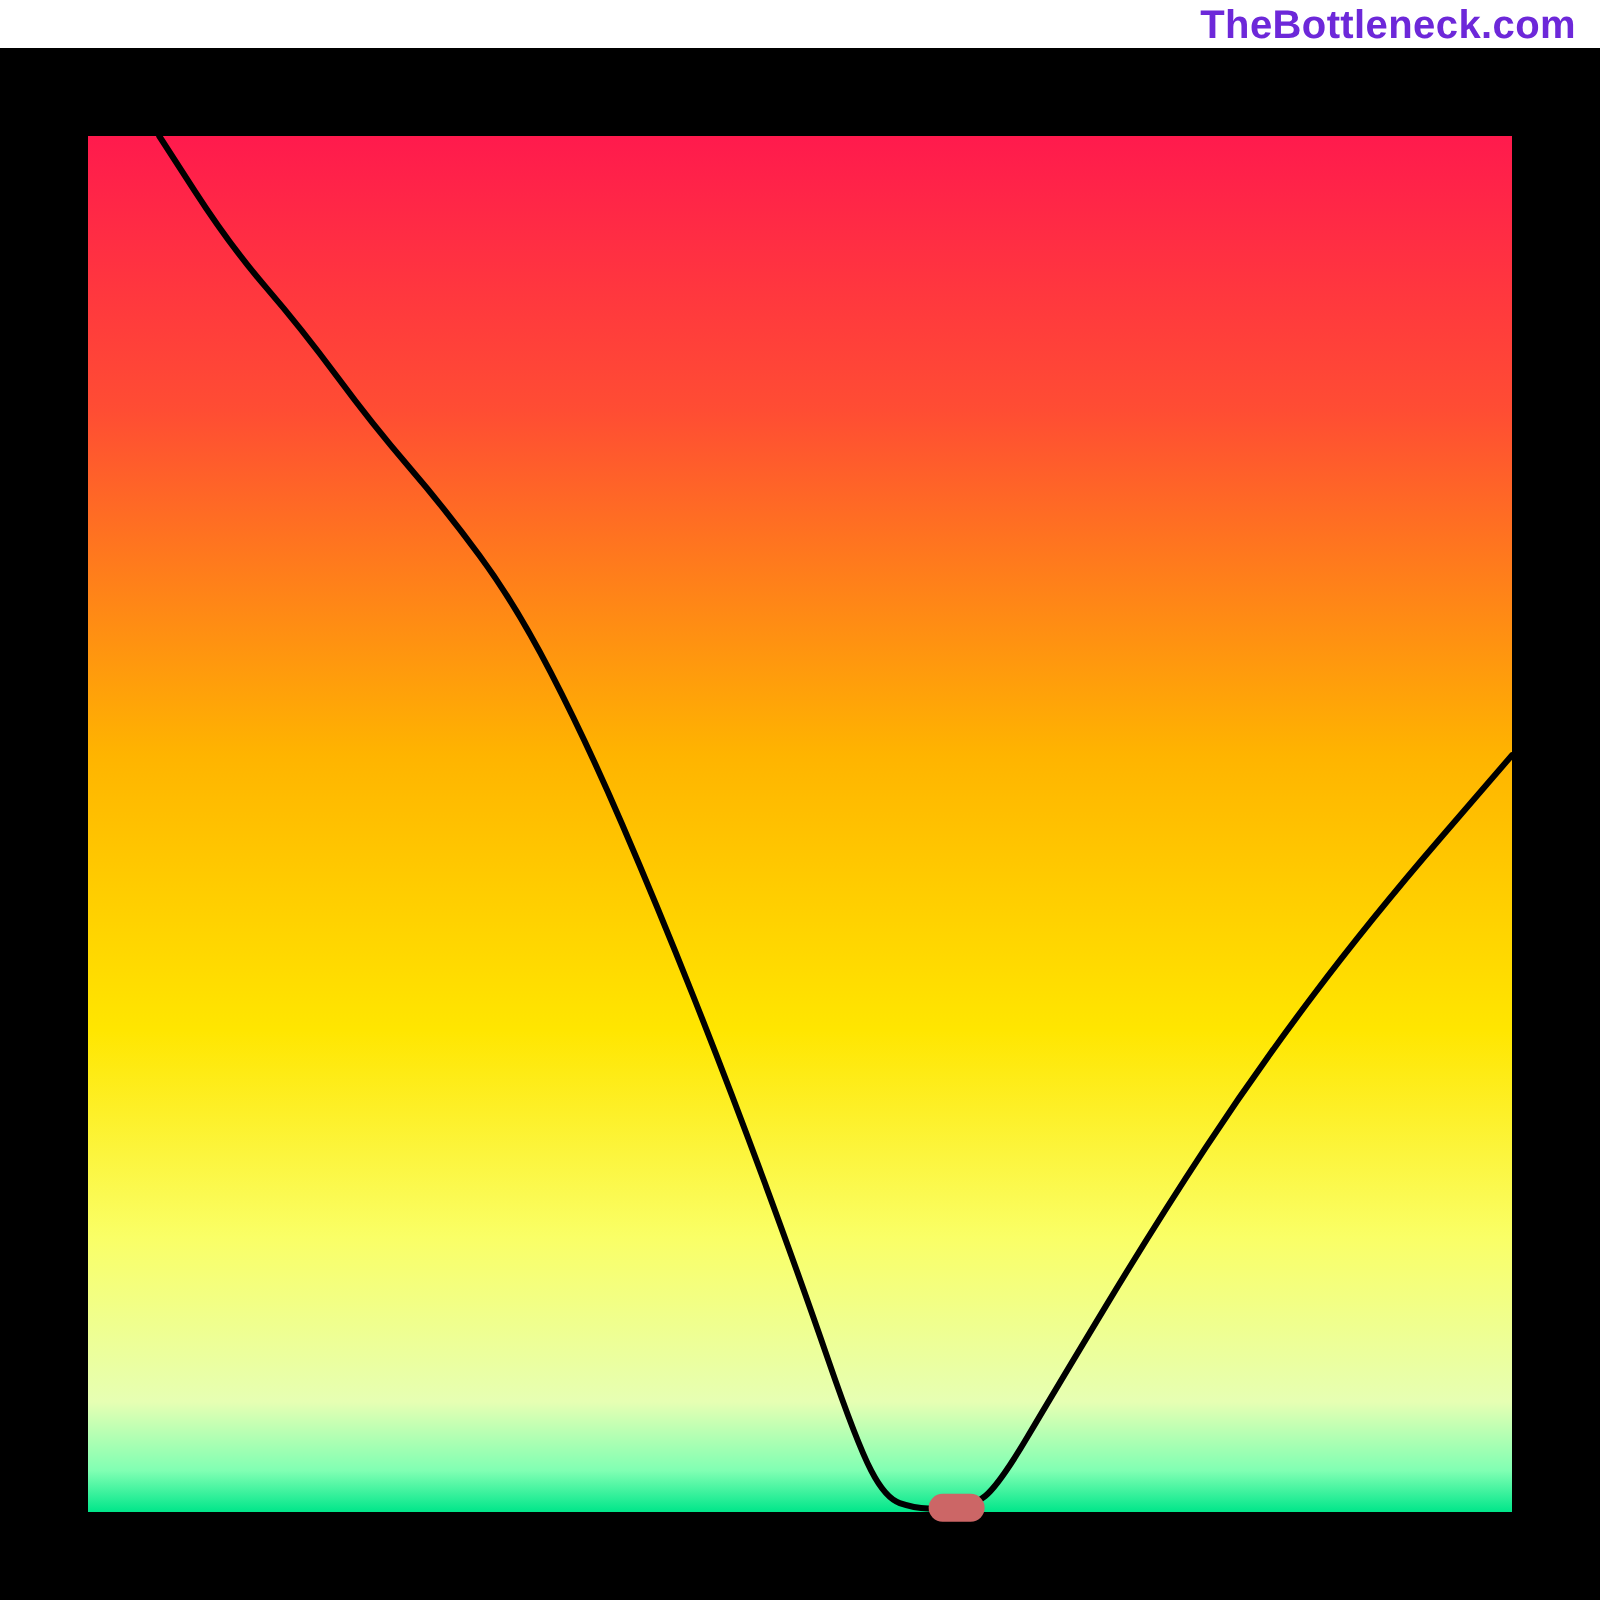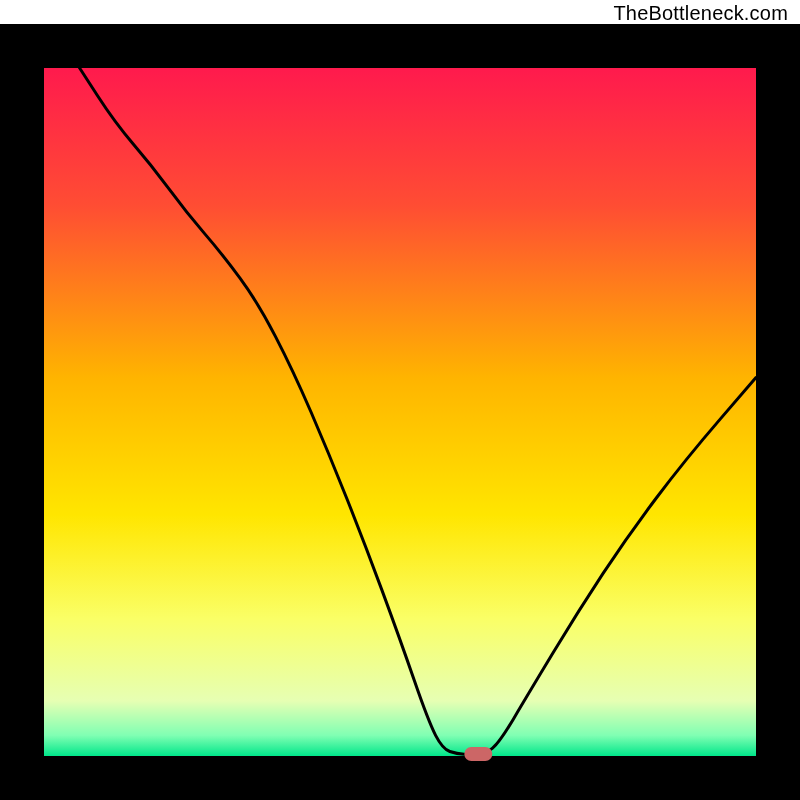--- a/index.html
+++ b/index.html
@@ -11,22 +11,22 @@
   .chart-wrap {
     position: relative;
     width: 800px;
     height: 800px;
   }
   .watermark {
     position: absolute;
     top: 2px;
     right: 12px;
     font-size: 20px;
-    color: #000000;
-    font-weight: 400;
+    color: #6d28d9;
+    font-weight: 700;
     letter-spacing: 0.2px;
   }
   svg { display: block; }
 </style>
 </head>
 <body>
 
 <div class="chart-wrap">
   <div class="watermark">TheBottleneck.com</div>
   <svg id="chart-svg" width="800" height="800" viewBox="0 0 800 800">

